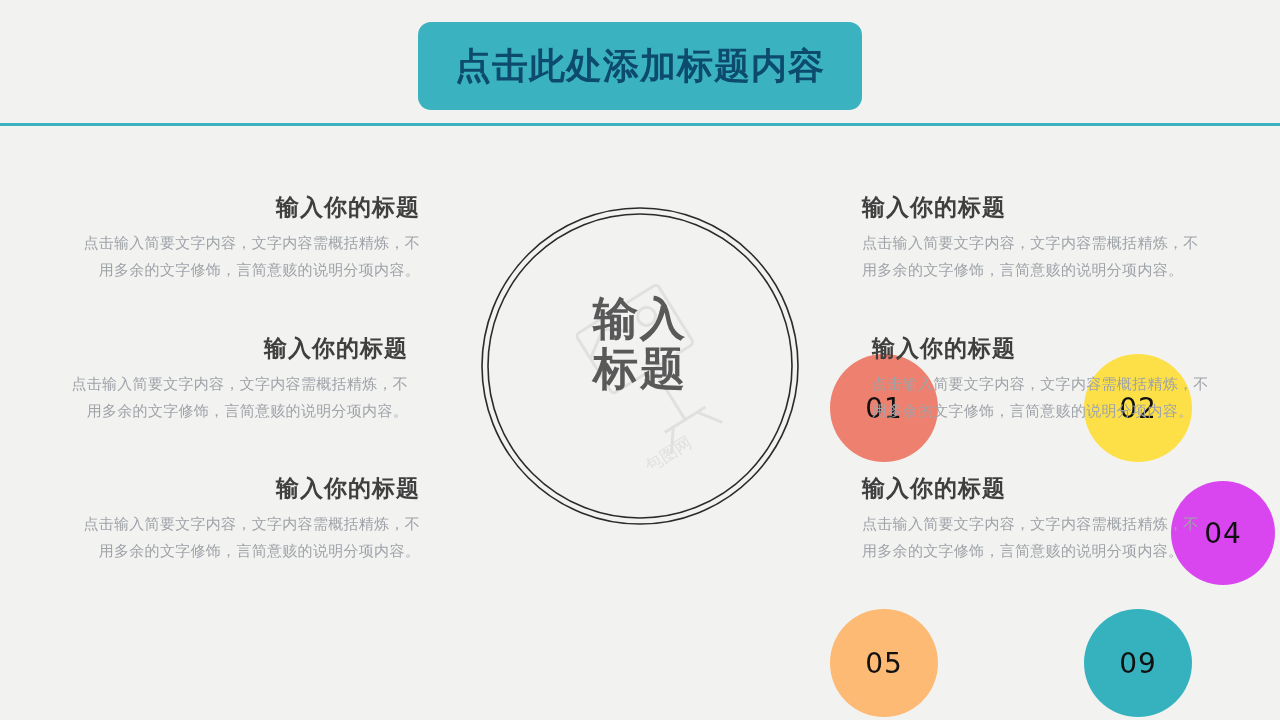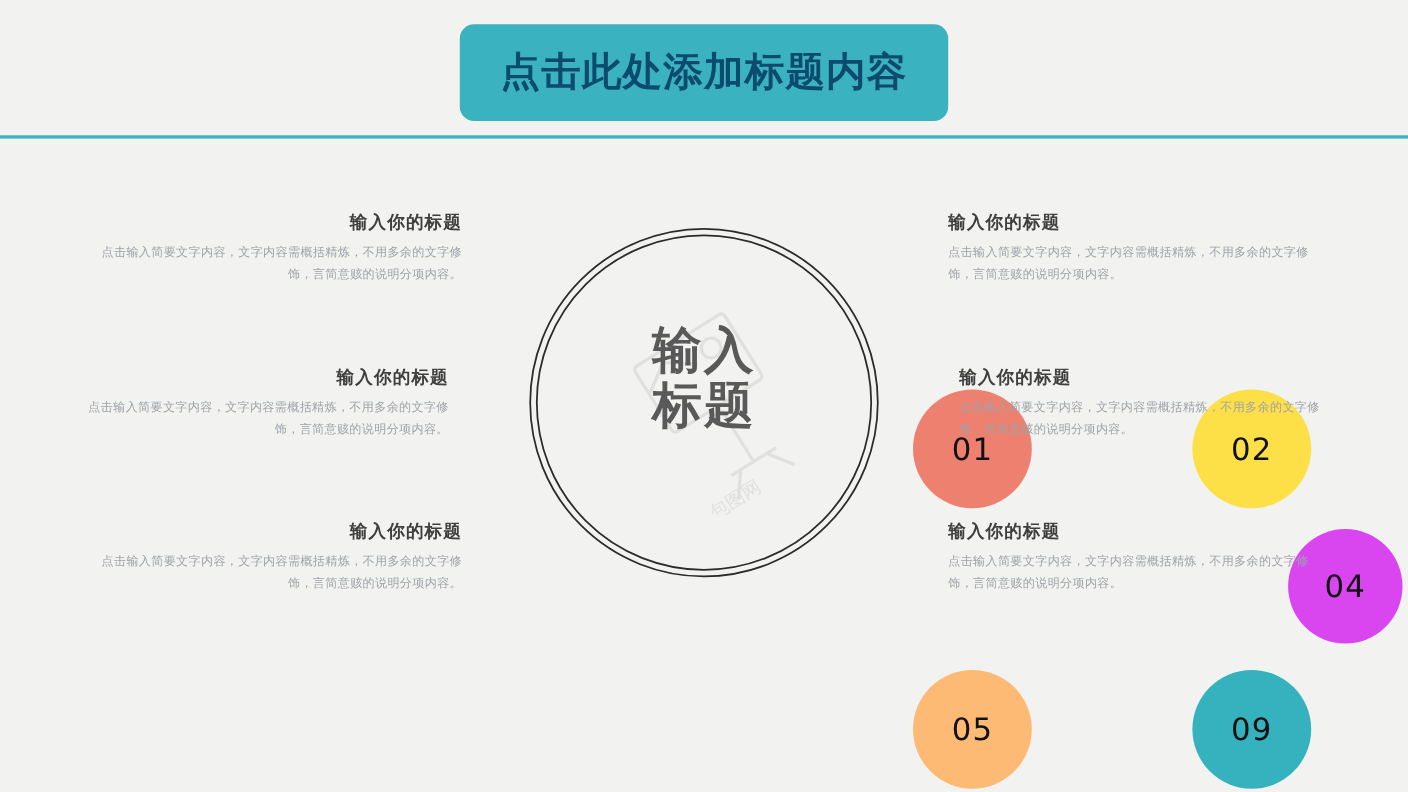--- a/index.html
+++ b/index.html
@@ -88,29 +88,29 @@
   #bubble-02 { left:708px; top:188px; width:108px; height:108px; background:#fde047; }
   #bubble-03 { left:408px; top:315px; width:104px; height:104px; background:#c8c8c8; }
   #bubble-04 { left:795px; top:315px; width:104px; height:104px; background:#d946ef; }
   #bubble-05 { left:454px; top:443px; width:108px; height:108px; background:#fdba74; }
   #bubble-06 { left:708px; top:443px; width:108px; height:108px; background:#35b2be; }
 
   
   .block { position:absolute; width:340px; }
   .block .blk-title {
     color:#3f3f3f;
-    font-size:16px;
+    font-size:23px;
     font-weight:bold;
     letter-spacing:1px;
     margin-bottom:7px;
     white-space:nowrap;
   }
   .block .blk-body {
     color:#9fa3a8;
-    font-size:11px;
+    font-size:15px;
     line-height:1.82;
     letter-spacing:.3px;
   }
   .block.right { text-align:left; }
   .block.left  { text-align:right; }
 
   #block-01 { left:80px;  top:192px; }
   #block-03 { left:68px;  top:333px; }
   #block-05 { left:80px;  top:473px; }
   #block-02 { left:862px; top:192px; }

